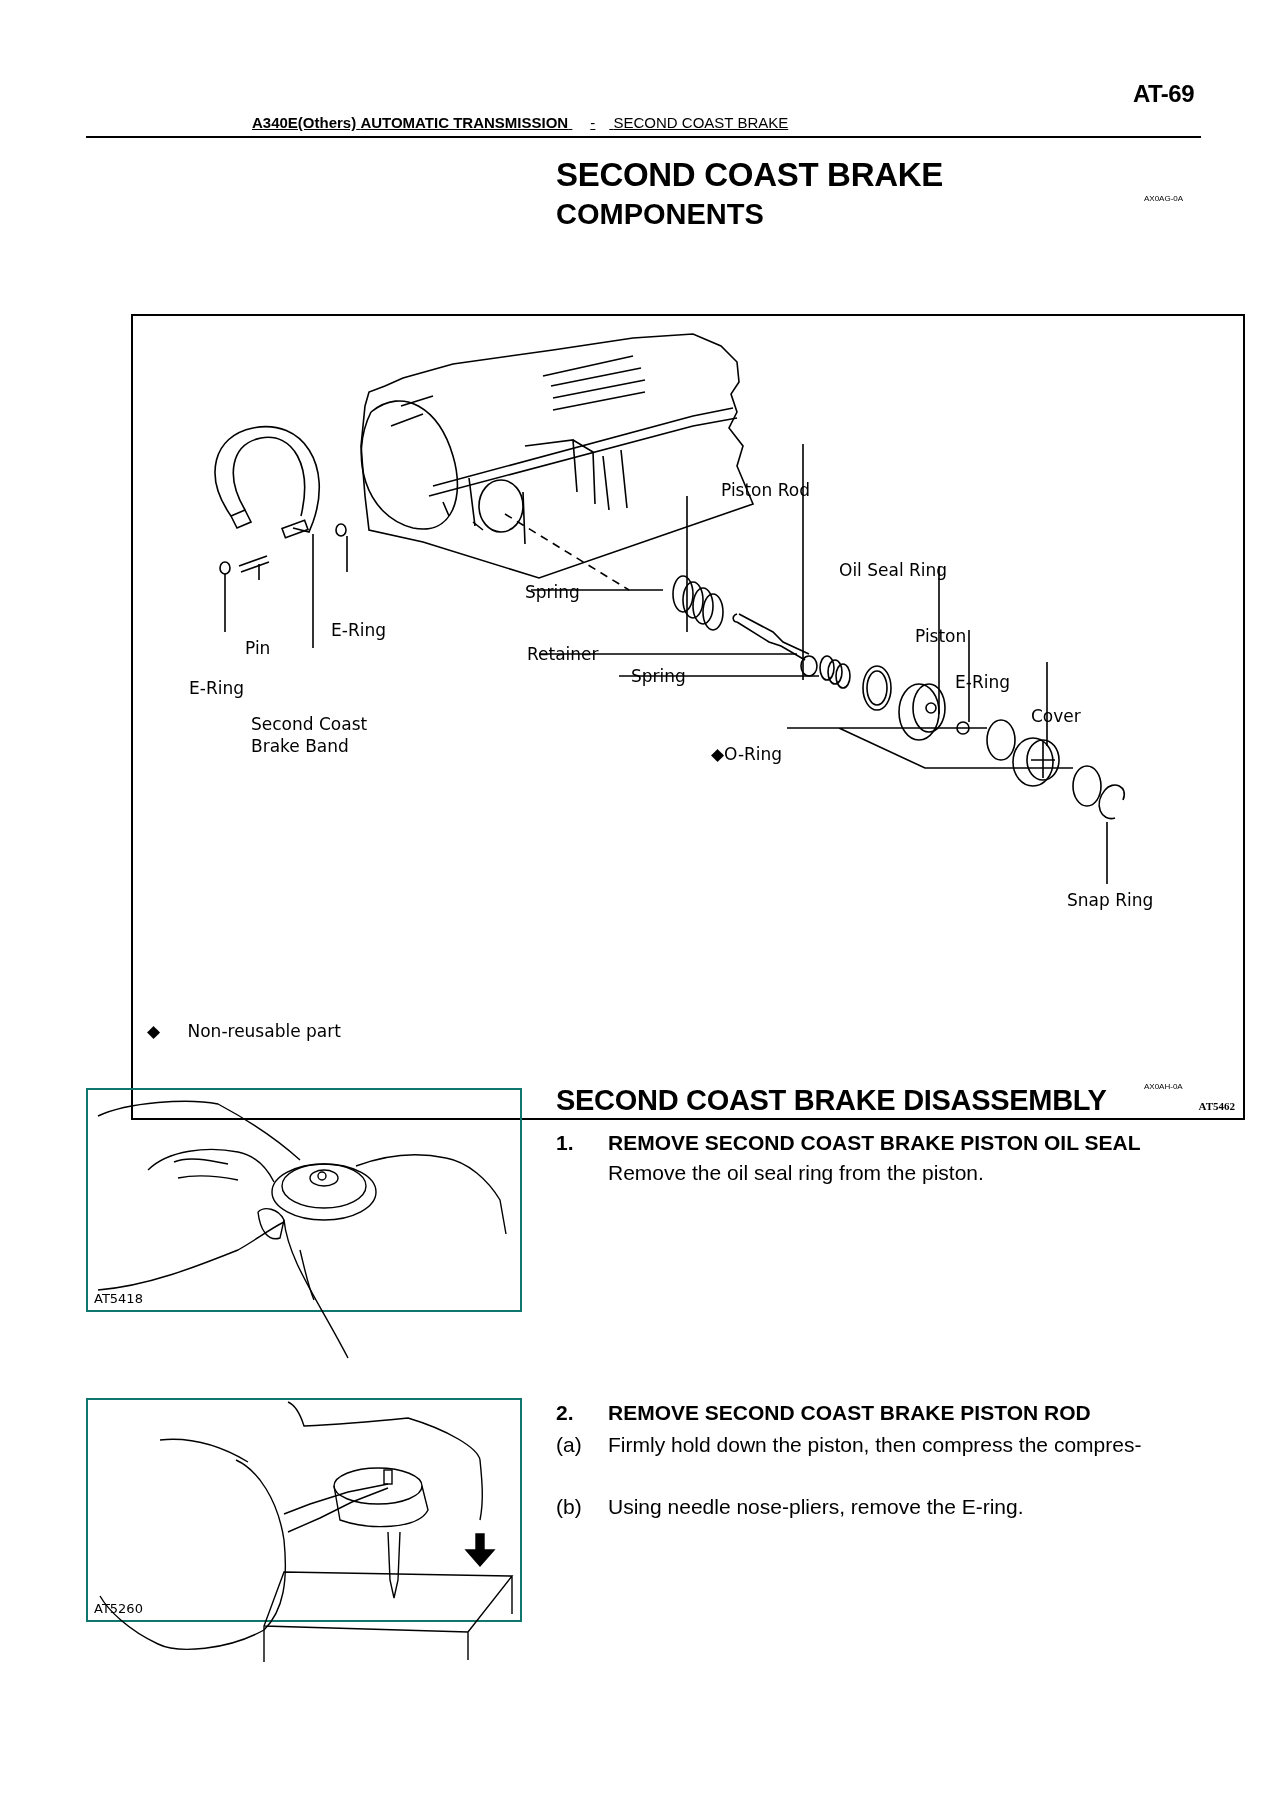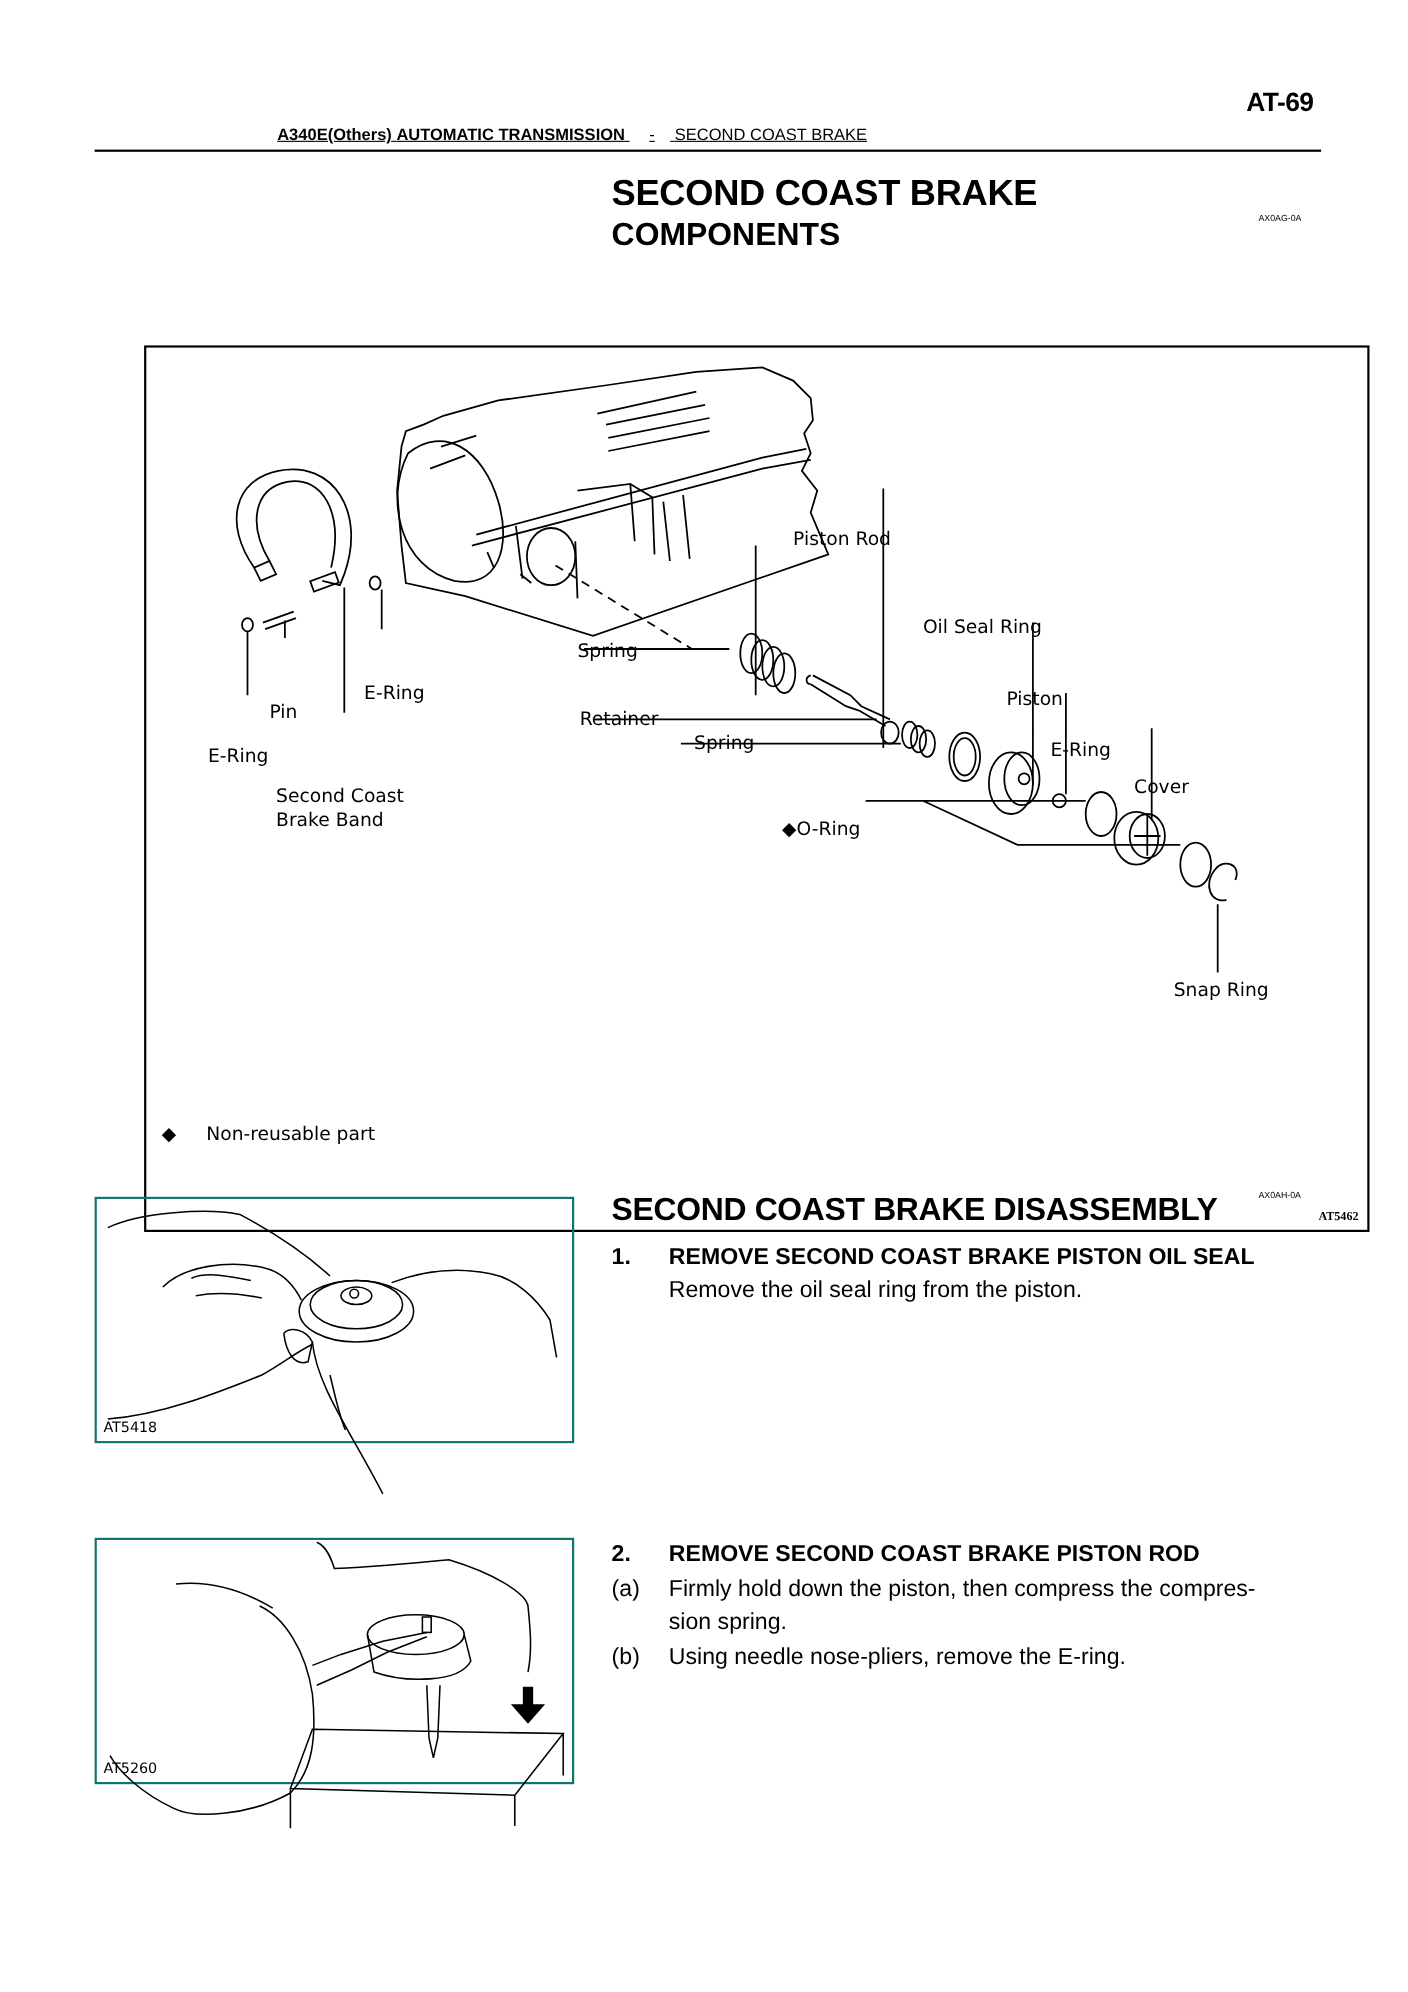--- a/index.html
+++ b/index.html
@@ -185,19 +185,18 @@
 </div>
 
 <div class="step" style="top:1398px;width:660px;height:30px">
   <span class="num bold">2.</span>
   <div class="txt bold">REMOVE SECOND COAST BRAKE PISTON ROD</div>
 </div>
 <div class="step" style="top:1430px;width:660px;height:60px">
   <span class="num">(a)</span>
   <div class="txt">
     <div>Firmly hold down the piston, then compress the compres-</div>
-    <div>sion spring.</div>
   </div>
 </div>
 <div class="step" style="top:1492px;width:660px;height:30px">
   <span class="num">(b)</span>
   <div class="txt">Using needle nose-pliers, remove the E-ring.</div>
 </div>
 
 </body></html>

